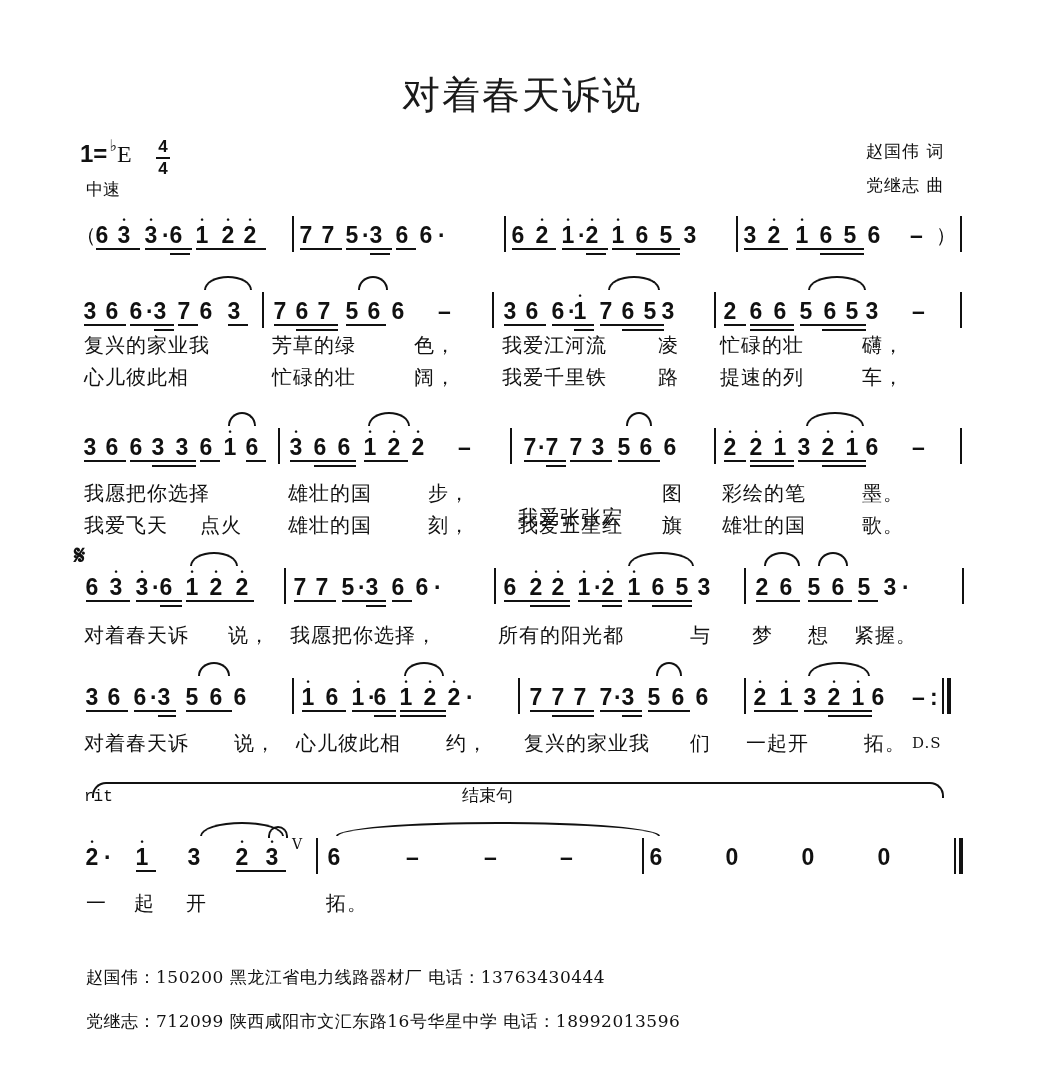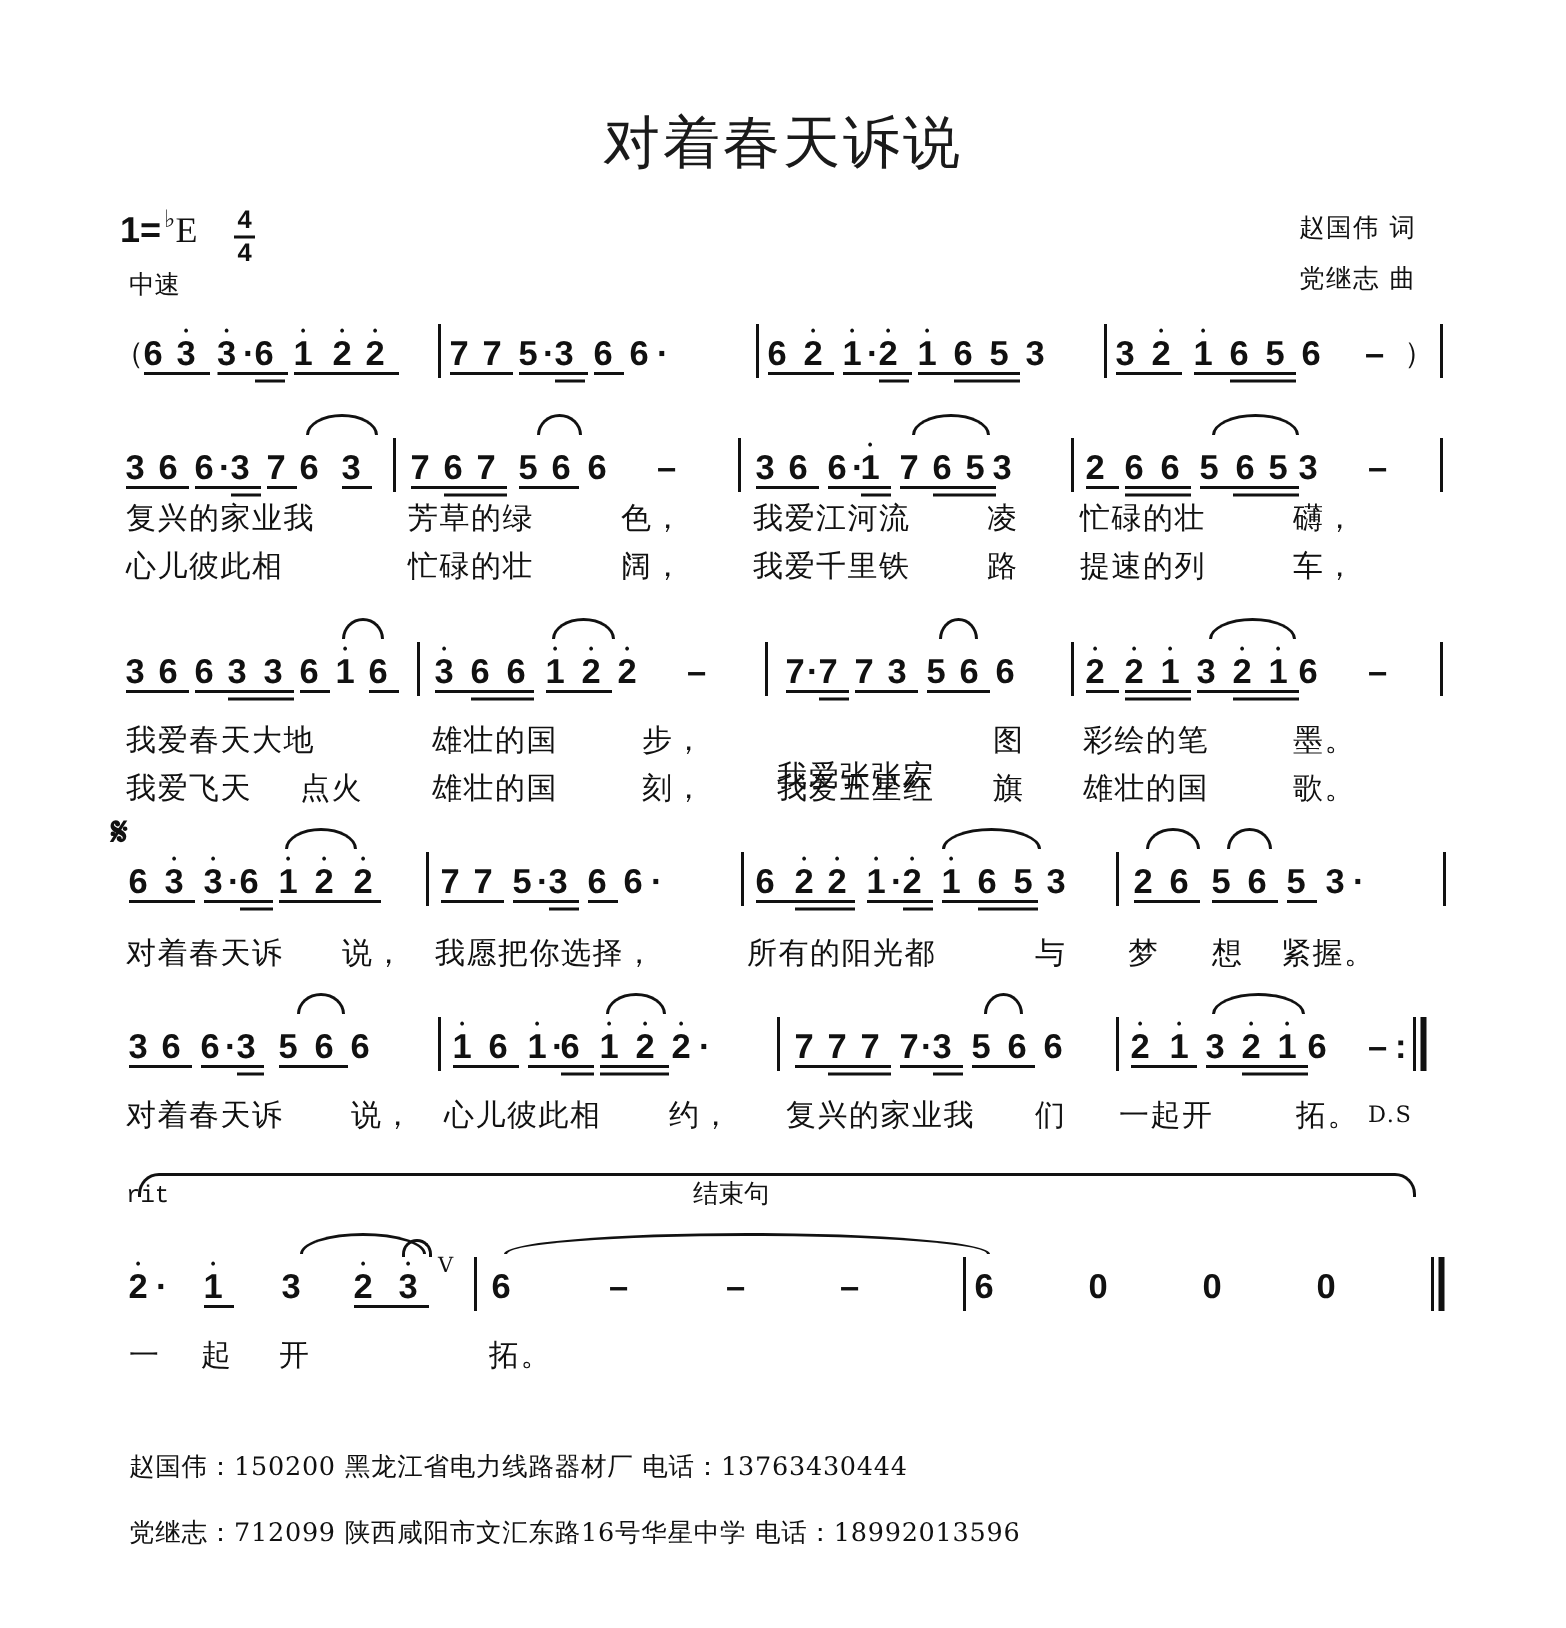--- a/index.html
+++ b/index.html
@@ -383,21 +383,21 @@
     <div class="lyric" style="left: 658px; top: 332px;">凌</div>
     <div class="lyric" style="left: 720px; top: 332px;">忙碌的壮</div>
     <div class="lyric" style="left: 862px; top: 332px;">礴，</div>
     <div class="lyric" style="left: 84px; top: 364px;">心儿彼此相</div>
     <div class="lyric" style="left: 272px; top: 364px;">忙碌的壮</div>
     <div class="lyric" style="left: 414px; top: 364px;">阔，</div>
     <div class="lyric" style="left: 502px; top: 364px;">我爱千里铁</div>
     <div class="lyric" style="left: 658px; top: 364px;">路</div>
     <div class="lyric" style="left: 720px; top: 364px;">提速的列</div>
     <div class="lyric" style="left: 862px; top: 364px;">车，</div>
-    <div class="lyric" style="left: 84px; top: 480px;">我爱春天大地</div>
+    <div class="lyric" style="left: 84px; top: 480px;">我愿把你选择</div>
     <div class="lyric" style="left: 288px; top: 480px;">雄壮的国</div>
     <div class="lyric" style="left: 428px; top: 480px;">步，</div>
     <div class="lyric" style="left: 518px; top: 504px;">我爱张张宏</div>
     <div class="lyric" style="left: 662px; top: 480px;">图</div>
     <div class="lyric" style="left: 722px; top: 480px;">彩绘的笔</div>
     <div class="lyric" style="left: 862px; top: 480px;">墨。</div>
     <div class="lyric" style="left: 84px; top: 512px;">我爱飞天</div>
     <div class="lyric" style="left: 200px; top: 512px;">点火</div>
     <div class="lyric" style="left: 288px; top: 512px;">雄壮的国</div>
     <div class="lyric" style="left: 428px; top: 512px;">刻，</div>

